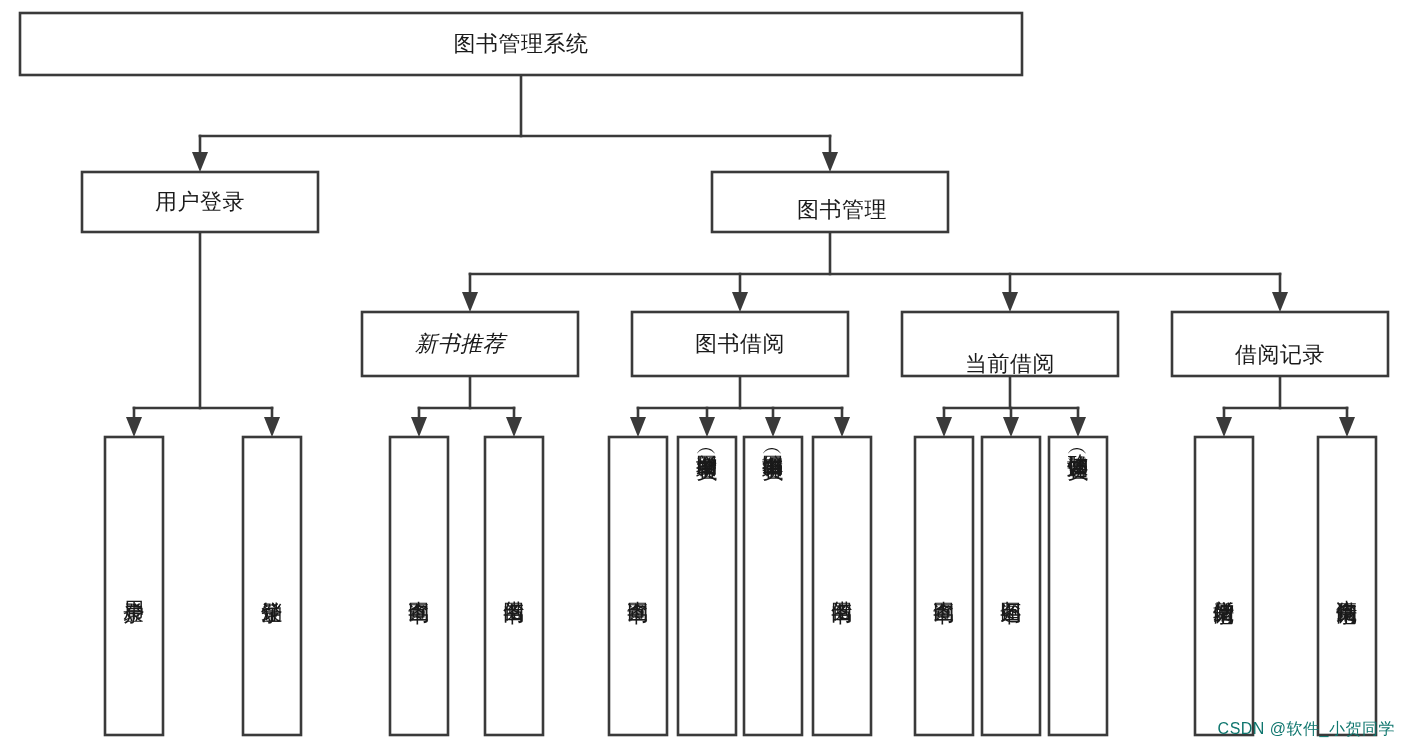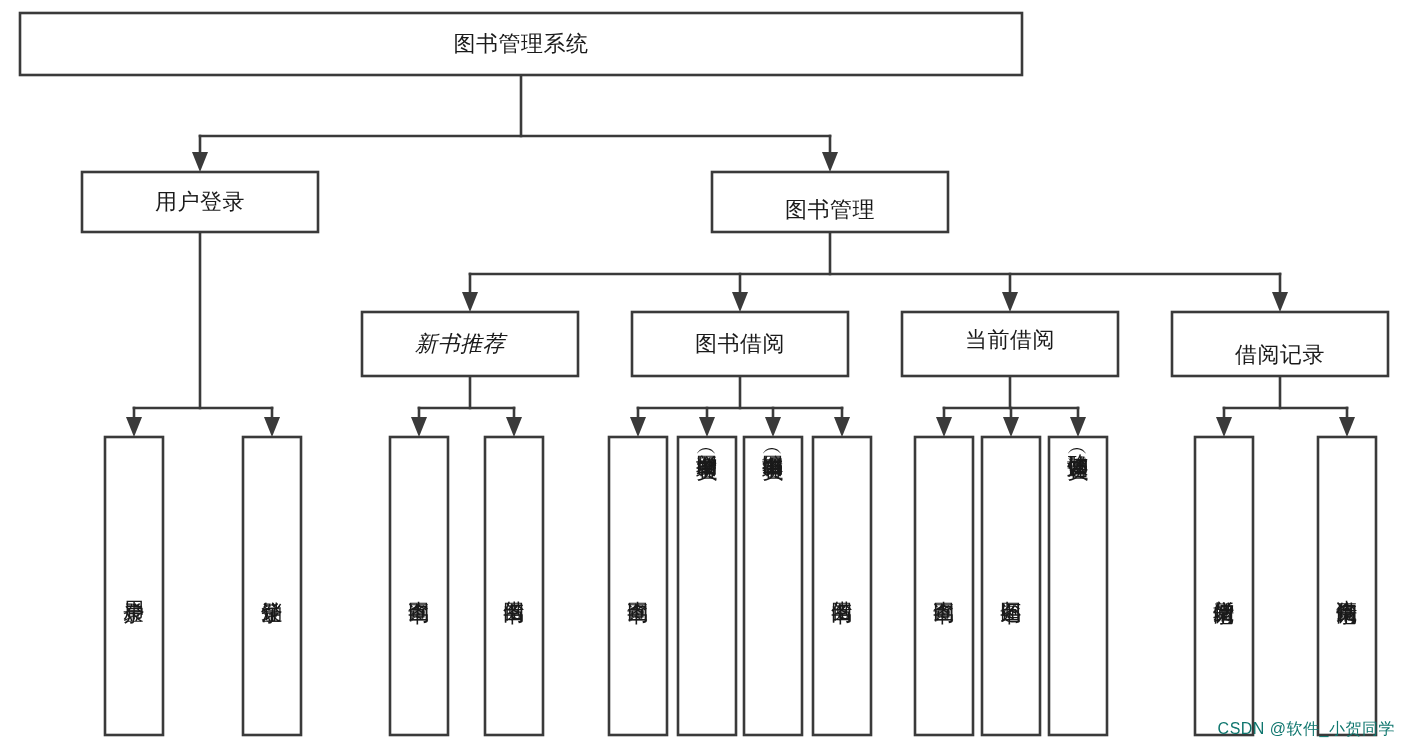--- a/index.html
+++ b/index.html
@@ -186,31 +186,31 @@
     </g>
   </svg>
 
   <div class="htext-wrap" style="left:20px; top:13px; width:1002px; height:62px;">
     <span class="htext">图书管理系统</span>
   </div>
 
   <div class="htext-wrap" style="left:82px; top:172px; width:236px; height:60px;">
     <span class="htext">用户登录</span>
   </div>
-  <div class="htext-wrap" style="left:712px; top:172px; width:236px; height:76px;">
+  <div class="htext-wrap" style="left:712px; top:172px; width:236px; height:76px;padding-left:12px;">
     <span class="htext">图书管理</span>
   </div>
 
   <div class="htext-wrap" style="left:352px; top:312px; width:216px; height:64px;font-style:italic;">
     <span class="htext">新书推荐</span>
   </div>
   <div class="htext-wrap" style="left:632px; top:312px; width:216px; height:64px;">
     <span class="htext">图书借阅</span>
   </div>
-  <div class="htext-wrap" style="left:902px; top:308px; width:216px; height:64px;">
+  <div class="htext-wrap" style="left:902px; top:332px; width:216px; height:64px;">
     <span class="htext">当前借阅</span>
   </div>
   <div class="htext-wrap" style="left:1172px; top:312px; width:216px; height:64px;margin-top:11px;">
     <span class="htext">借阅记录</span>
   </div>
 
   <div class="vtext-wrap" style="left:105px; top:437px; width:58px; height:298px;">
     <span class="vtext">用户登录</span>
   </div>
   <div class="vtext-wrap" style="left:243px; top:437px; width:58px; height:298px;">

